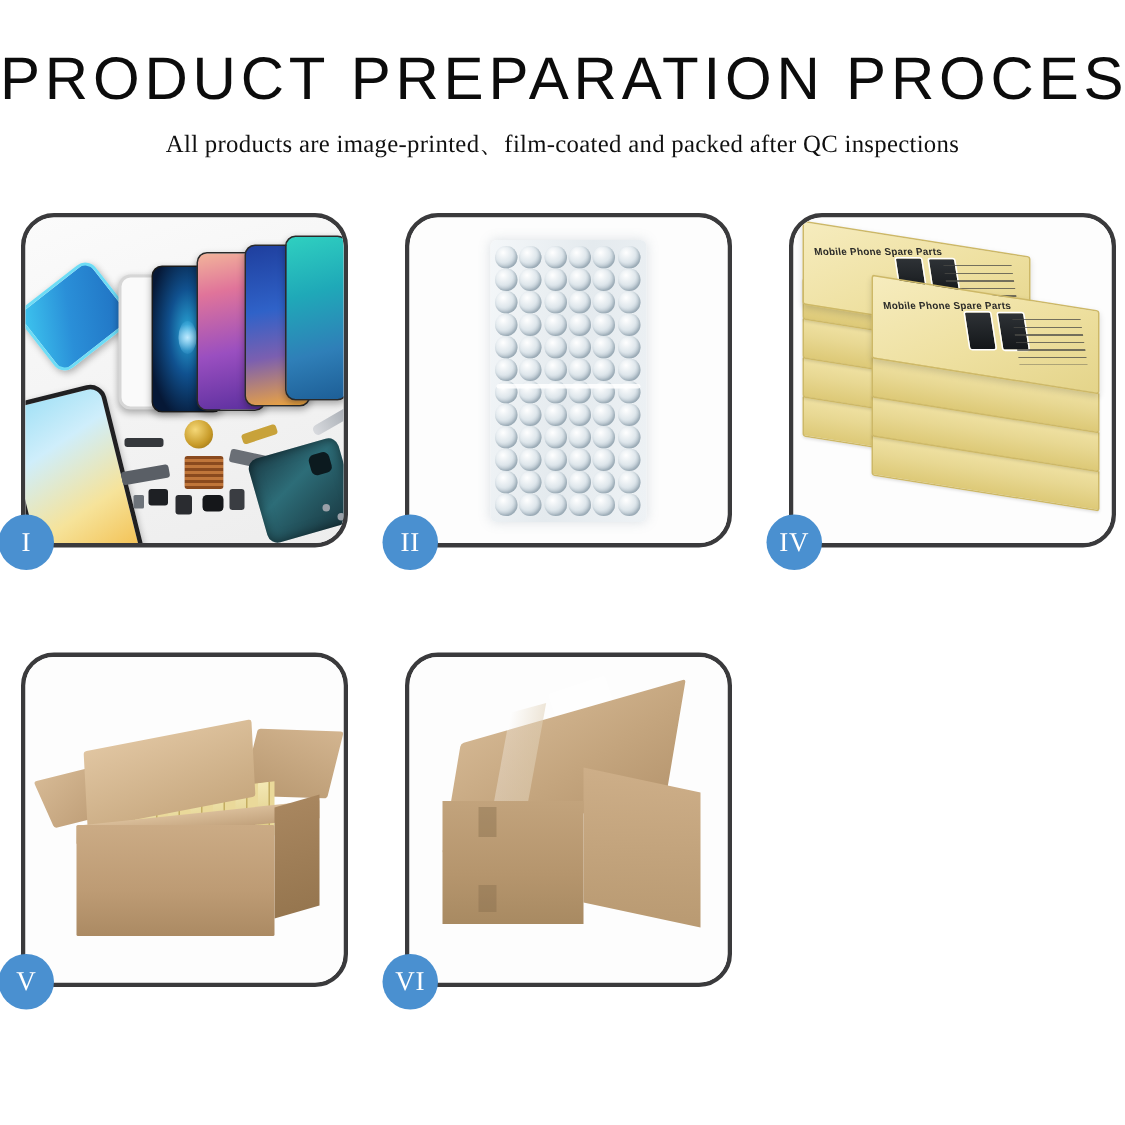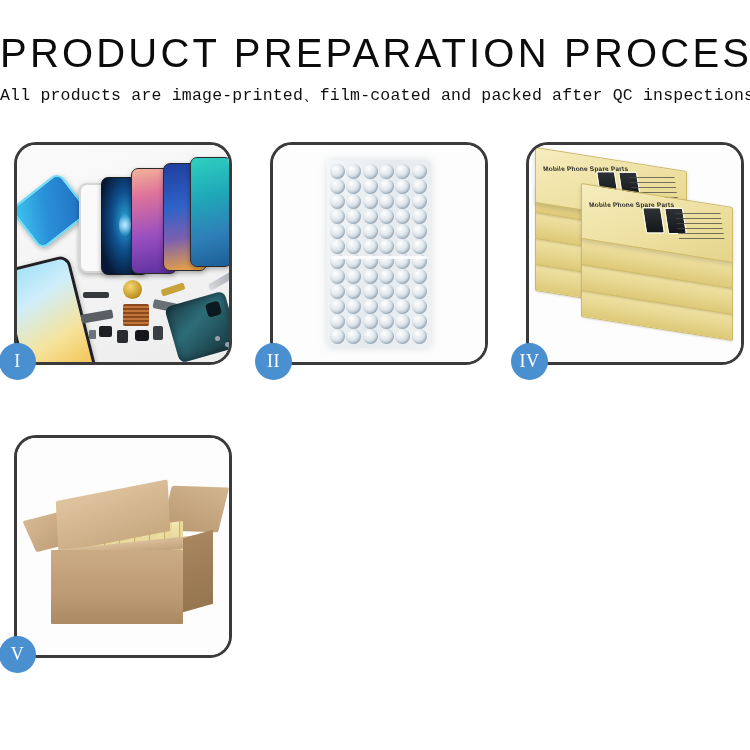--- a/index.html
+++ b/index.html
@@ -24,21 +24,21 @@
   .page-title {
     font-family: "Liberation Sans", sans-serif;
     font-size: 40px;
     font-weight: 500;
     letter-spacing: 3.2px;
     color: #0c0c0c;
     line-height: 46px;
     white-space: nowrap;
   }
   .page-subtitle {
-    font-family: Liberation Mono, monospace;
+    font-family: Liberation Serif, serif;
     font-size: 16.5px;
     font-weight: 400;
     letter-spacing: 0.2px;
     color: #101010;
     line-height: 22px;
     margin-top: 9px;
     white-space: nowrap;
   }
 
   
@@ -613,14 +613,26 @@
       </div>
       <div class="c5-flap-bl"></div>
       <div class="c5-flap-top"></div>
       <div class="c5-rim"></div>
       <div class="c5-side"></div>
       <div class="c5-body"></div>
     </div>
     <div class="badge">V</div>
   </div>
 
+  <div class="panel">
+    <div class="panel-inner p6">
+      <div class="c6-tape2"></div>
+      <div class="c6-top"></div>
+      <div class="c6-tape"></div>
+      <div class="c6-side"></div>
+      <div class="c6-front"></div>
+      <div class="c6-seam1"></div>
+      <div class="c6-seam2"></div>
+    </div>
+    <div class="badge">VI</div>
+  </div>
 
 </div>
 
 </body></html>

